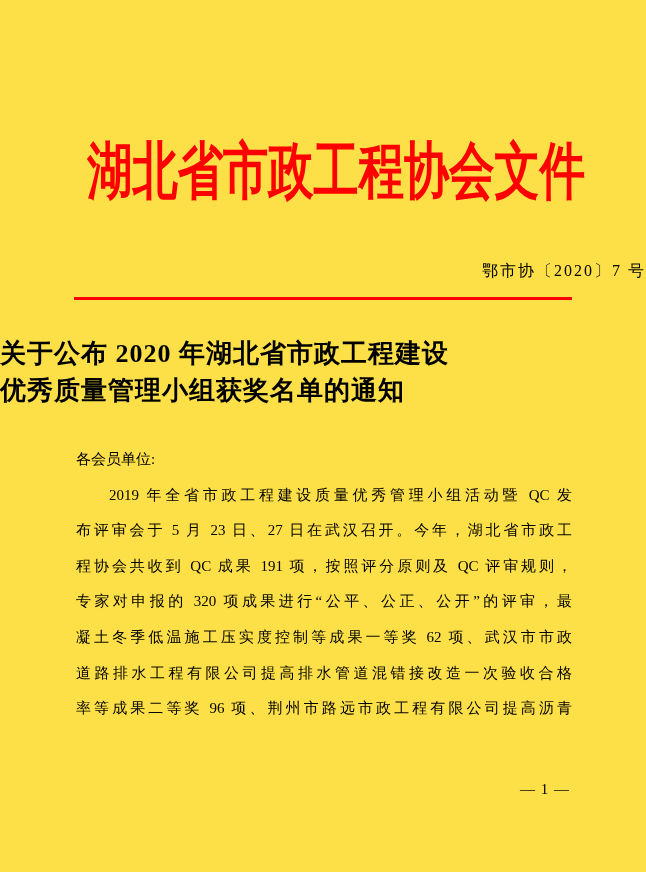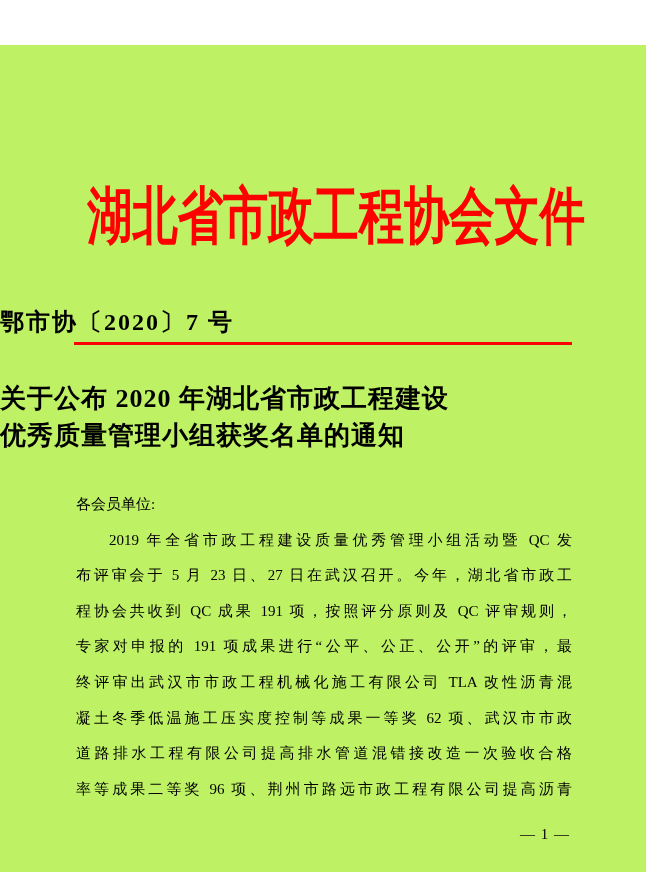--- a/index.html
+++ b/index.html
@@ -5,43 +5,43 @@
   :root { --red: #ff0000; --ink: #000000; }
   * { margin: 0; padding: 0; box-sizing: border-box; }
   html, body { background: #ffffff; }
   body {
     width: 646px; height: 872px;
     position: relative;
     overflow: hidden;
     font-family: "Liberation Serif", "DejaVu Serif", serif;
     color: var(--ink);
   }
-  .page { position: absolute; inset: 0; background: #bef264; margin-top: 45px; }
+  .page { position: absolute; inset: 0; background: #fde047; }
 
   
   .letterhead {
     position: absolute;
     top: 134px; left: 0; right: 0;
     text-align: center;
     font-size: 62px;
     line-height: 74px;
     font-weight: bold;
     color: var(--red);
     white-space: nowrap;
     transform: scaleX(0.73);
     transform-origin: 50% 50%;
   }
 
   
   .doc-number {
     position: absolute;
     top: 261px; left: 0; right: 0;
-    text-align: left;
-    font-size: 24px;
-    font-weight: bold;
+    text-align: right;
+    font-size: 16px;
+    font-weight: normal;
     letter-spacing: 2px;
     color: var(--ink);
     white-space: nowrap;
   }
 
   
   .red-divider {
     position: absolute;
     top: 297px; left: 74px;
     width: 498px; height: 3px;
@@ -106,22 +106,21 @@
   <h1 class="doc-title">
     <span class="title-line">关于公布 2020 年湖北省市政工程建设</span>
     <span class="title-line">优秀质量管理小组获奖名单的通知</span>
   </h1>
 
   <div class="body-text">
     <div class="line salutation">各会员单位:</div>
     <div class="line jline indent">2019 年全省市政工程建设质量优秀管理小组活动暨 QC 发</div>
     <div class="line jline">布评审会于 5 月 23 日、27 日在武汉召开。今年，湖北省市政工</div>
     <div class="line jline">程协会共收到 QC 成果 191 项，按照评分原则及 QC 评审规则，</div>
-    <div class="line jline">专家对申报的 191 项成果进行“公平、公正、公开”的评审，最</div>
-    <div class="line jline">终评审出武汉市市政工程机械化施工有限公司 TLA 改性沥青混</div>
+    <div class="line jline">专家对申报的 320 项成果进行“公平、公正、公开”的评审，最</div>
     <div class="line jline">凝土冬季低温施工压实度控制等成果一等奖 62 项、武汉市市政</div>
     <div class="line jline">道路排水工程有限公司提高排水管道混错接改造一次验收合格</div>
     <div class="line jline">率等成果二等奖 96 项、荆州市路远市政工程有限公司提高沥青</div>
   </div>
 
   <div class="page-number">— 1 —</div>
 
 </div>
 
 </body></html>

